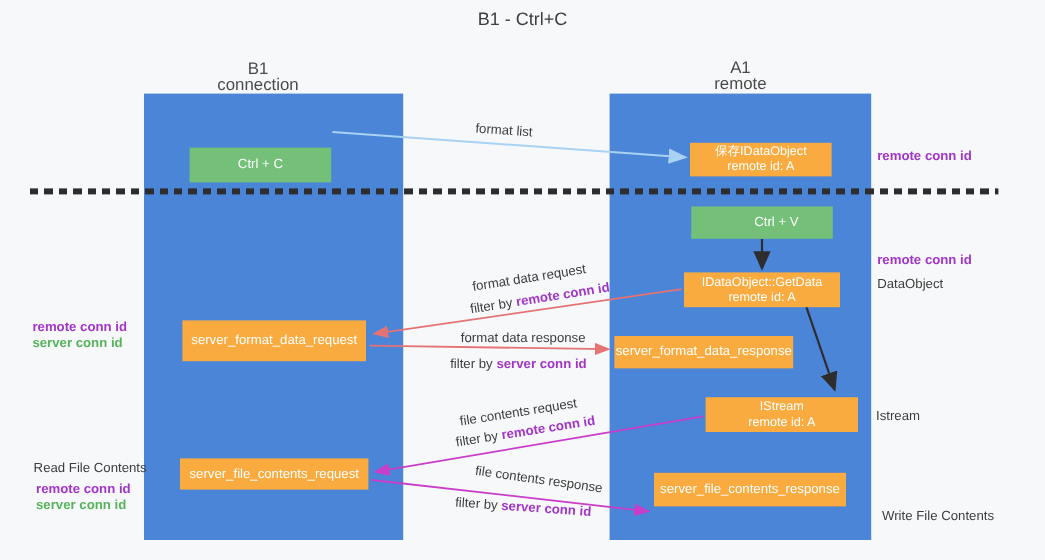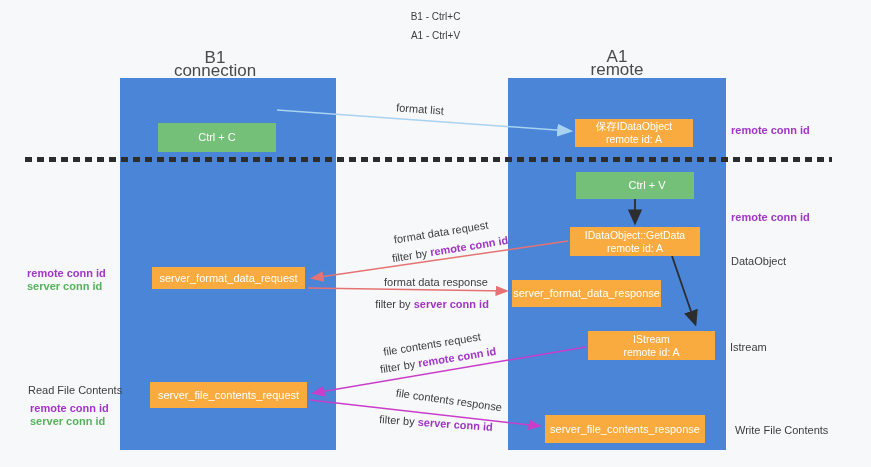--- a/index.html
+++ b/index.html
@@ -16,24 +16,24 @@
     --bg: #f7f8fa;
   }
   * { margin:0; padding:0; box-sizing:border-box; }
   body { background:#fff; font-family:"Liberation Sans", sans-serif; }
   .canvas {
     position:relative; width:871px; height:467px;
     background:var(--bg); overflow:hidden;
   }
   .title {
     position:absolute; top:7px; left:0; width:871px;
-    text-align:center; font-size:10px; line-height:19px; color:var(--text-dark);
+    text-align:center; font-size:15px; line-height:19px; color:var(--text-dark);
   }
   .col-header {
-    position:absolute; text-align:center; font-size:17px; line-height:13px; color:#4a4a4a;
+    position:absolute; text-align:center; font-size:14px; line-height:13px; color:#4a4a4a;
   }
   .lifeline {
     position:absolute; top:78px; height:372px;
     background:var(--column-blue);
   }
   .node {
     position:absolute; display:flex; flex-direction:column;
     align-items:center; justify-content:center;
     color:#fff; font-size:11px; text-align:center; line-height:13px;
   }
@@ -63,21 +63,20 @@
   .fill-red   { fill:var(--arrow-red); }
   .fill-mag   { fill:var(--arrow-magenta); }
 </style>
 </head>
 <body>
 
 <div class="canvas">
 
   <div class="title">
     <div>B1 - Ctrl+C</div>
-    <div>A1 - Ctrl+V</div>
   </div>
 
   <div class="col-header" style="left:165px; top:51px; width:100px;">
     <div>B1</div>
     <div>connection</div>
   </div>
   <div class="col-header" style="left:567px; top:50px; width:100px;">
     <div>A1</div>
     <div>remote</div>
   </div>
@@ -118,32 +117,32 @@
     <span>remote id: A</span>
   </div>
 
   <div class="node green" style="left:576px; top:172px; width:118px; height:27px;padding-left:24px;">Ctrl + V</div>
 
   <div class="node orange two-line" style="left:570px; top:227px; width:130px; height:29px;">
     <span>IDataObject::GetData</span>
     <span>remote id: A</span>
   </div>
 
-  <div class="node orange" style="left:152px; top:267px; width:153px; height:22px;">server_format_data_request</div>
+  <div class="node orange" style="left:152px; top:267px; width:153px; height:34px;">server_format_data_request</div>
 
   <div class="node orange" style="left:512px; top:280px; width:149px; height:27px;">server_format_data_response</div>
 
   <div class="node orange two-line" style="left:588px; top:331px; width:127px; height:29px;">
     <span>IStream</span>
     <span>remote id: A</span>
   </div>
 
   <div class="node orange" style="left:150px; top:382px; width:157px; height:26px;">server_file_contents_request</div>
 
-  <div class="node orange" style="left:545px; top:415px; width:160px; height:28px;">server_file_contents_response</div>
+  <div class="node orange" style="left:545px; top:394px; width:160px; height:28px;">server_file_contents_response</div>
 
   <div class="flow-label" style="left:420px; top:109px; transform:translate(-50%,-50%) rotate(4deg);">format list</div>
 
   <div class="flow-label" style="left:441px; top:232px; transform:translate(-50%,-50%) rotate(-9deg);">format data request</div>
   <div class="flow-label" style="left:450px; top:249px; transform:translate(-50%,-50%) rotate(-9deg);">
     <span>filter by </span><span class="purple">remote conn id</span>
   </div>
 
   <div class="flow-label" style="left:436px; top:282px; transform:translate(-50%,-50%);">format data response</div>
   <div class="flow-label" style="left:432px; top:304px; transform:translate(-50%,-50%);">
@@ -155,21 +154,21 @@
     <span>filter by </span><span class="purple">remote conn id</span>
   </div>
 
   <div class="flow-label" style="left:449px; top:400px; transform:translate(-50%,-50%) rotate(8deg);">file contents response</div>
   <div class="flow-label" style="left:436px; top:423px; transform:translate(-50%,-50%) rotate(4deg);">
     <span>filter by </span><span class="purple">server conn id</span>
   </div>
 
   <div class="side-label purple" style="left:731px; top:124px;">remote conn id</div>
   <div class="side-label purple" style="left:731px; top:211px;">remote conn id</div>
-  <div class="side-label" style="left:731px; top:231px;margin-top:24px;">DataObject</div>
+  <div class="side-label" style="left:731px; top:231px;">DataObject</div>
   <div class="side-label" style="left:730px; top:341px;">Istream</div>
   <div class="side-label" style="left:735px; top:424px;">Write File Contents</div>
 
   <div class="side-label purple" style="left:27px; top:267px;">remote conn id</div>
   <div class="side-label green" style="left:27px; top:280px;">server conn id</div>
   <div class="side-label" style="left:28px; top:384px;">Read File Contents</div>
   <div class="side-label purple" style="left:30px; top:402px;">remote conn id</div>
   <div class="side-label green" style="left:30px; top:415px;">server conn id</div>
 
 </div>

